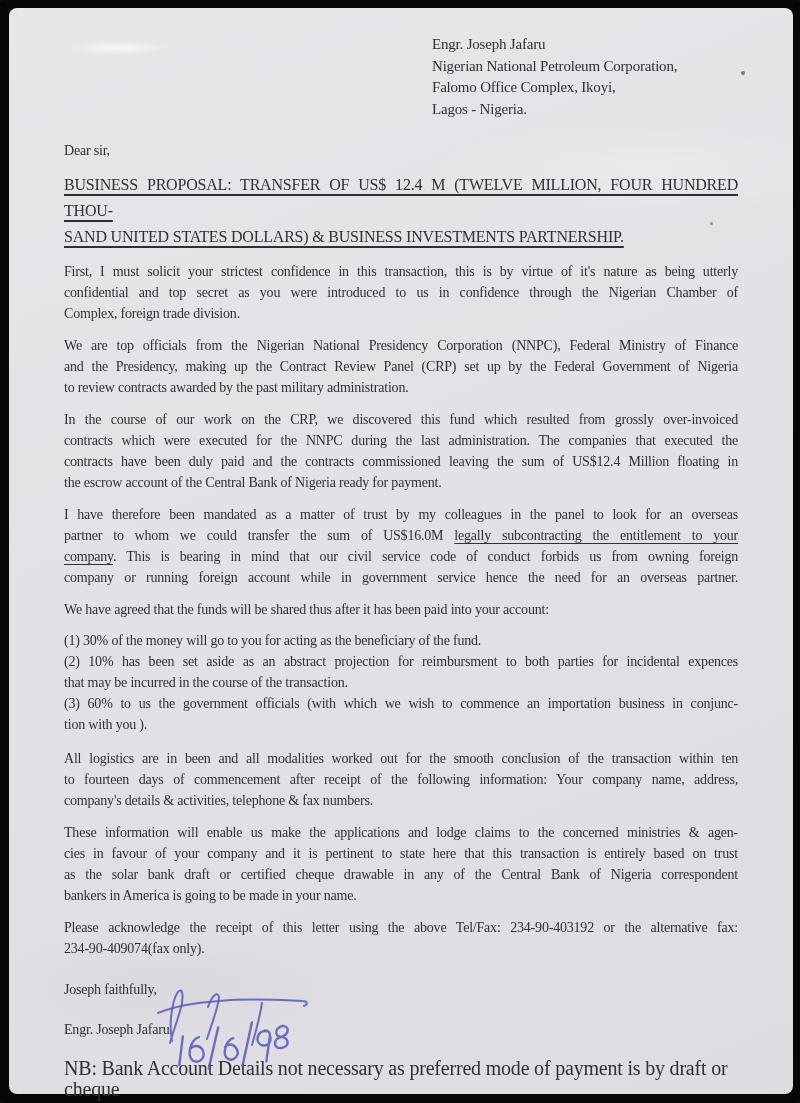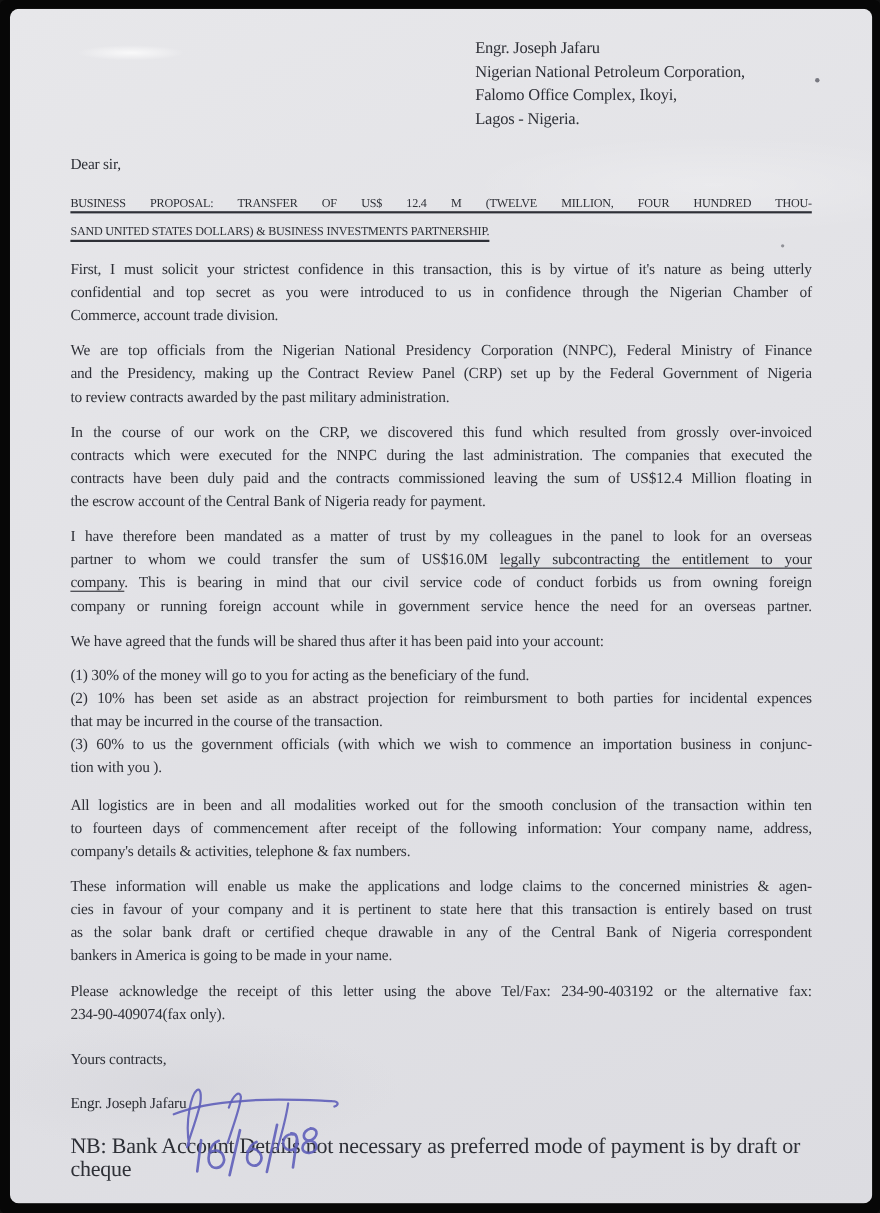--- a/index.html
+++ b/index.html
@@ -23,21 +23,21 @@
   .content { width:674px; font-size:14px; }
   .line { line-height:21px; letter-spacing:-0.2px; }
   .jl { text-align:justify; text-align-last:justify; }
   .u { text-decoration:underline; text-underline-offset:2.5px; }
 
   .letterhead { margin-left:368px; font-size:15px; }
   .letterhead .line { line-height:21.5px; }
 
   .salutation { margin-top:20px; }
 
-  .subject { margin-top:11px; font-size:11px; }
+  .subject { margin-top:11px; font-size:16px; }
   .subject .line {
     line-height:26px; text-decoration:underline;
     text-underline-offset:3.5px; text-decoration-thickness:1.5px;
   }
 
   .para { margin-top:11px; }
   .intro { margin-top:11px; }
   .share-list { margin-top:10px; }
   .p6 { margin-top:13px; }
 
@@ -76,21 +76,21 @@
       <div class="salutation line">Dear sir,</div>
 
       <div class="subject">
         <div class="line jl">BUSINESS PROPOSAL: TRANSFER OF US$ 12.4 M (TWELVE MILLION, FOUR HUNDRED THOU-</div>
         <div class="line">SAND UNITED STATES DOLLARS) &amp; BUSINESS INVESTMENTS PARTNERSHIP.</div>
       </div>
 
       <div class="para">
         <div class="line jl">First, I must solicit your strictest confidence in this transaction, this is by virtue of it's nature as being utterly</div>
         <div class="line jl">confidential and top secret as you were introduced to us in confidence through the Nigerian Chamber of</div>
-        <div class="line">Commerce, account trade division.</div>
+        <div class="line">Complex, foreign trade division.</div>
       </div>
 
       <div class="para">
         <div class="line jl">We are top officials from the Nigerian National Presidency Corporation (NNPC), Federal Ministry of Finance</div>
         <div class="line jl">and the Presidency, making up the Contract Review Panel (CRP) set up by the Federal Government of Nigeria</div>
         <div class="line">to review contracts awarded by the past military administration.</div>
       </div>
 
       <div class="para">
         <div class="line jl">In the course of our work on the CRP, we discovered this fund which resulted from grossly over-invoiced</div>
@@ -127,21 +127,21 @@
         <div class="line jl">cies in favour of your company and it is pertinent to state here that this transaction is entirely based on trust</div>
         <div class="line jl">as the solar bank draft or certified cheque drawable in any of the Central Bank of Nigeria correspondent</div>
         <div class="line">bankers in America is going to be made in your name.</div>
       </div>
 
       <div class="para">
         <div class="line jl">Please acknowledge the receipt of this letter using the above Tel/Fax: 234-90-403192 or the alternative fax:</div>
         <div class="line">234-90-409074(fax only).</div>
       </div>
 
-      <div class="valediction line">Yours contracts,</div>
+      <div class="valediction line">Joseph faithfully,</div>
       <div class="sender-name line">Engr. Joseph Jafaru</div>
       <div class="nb line">NB: Bank Account Details not necessary as preferred mode of payment is by draft or cheque</div>
     </div>
 
     <svg class="signature" viewBox="0 0 230 112">
       <g class="scrawl">
         <path d="M28,78 C24,56 30,32 35,28 C39,25 40,36 36,48 C32,62 28,72 26,80"></path>
         <path d="M14,50 C34,42 58,39 76,38 C104,35 134,37 158,38 C163,38 165,41 160,43"></path>
         <path d="M64,44 C68,32 74,28 75,34 C75,42 68,60 63,76"></path>
         <path d="M118,40 C116,54 112,68 108,82"></path>

